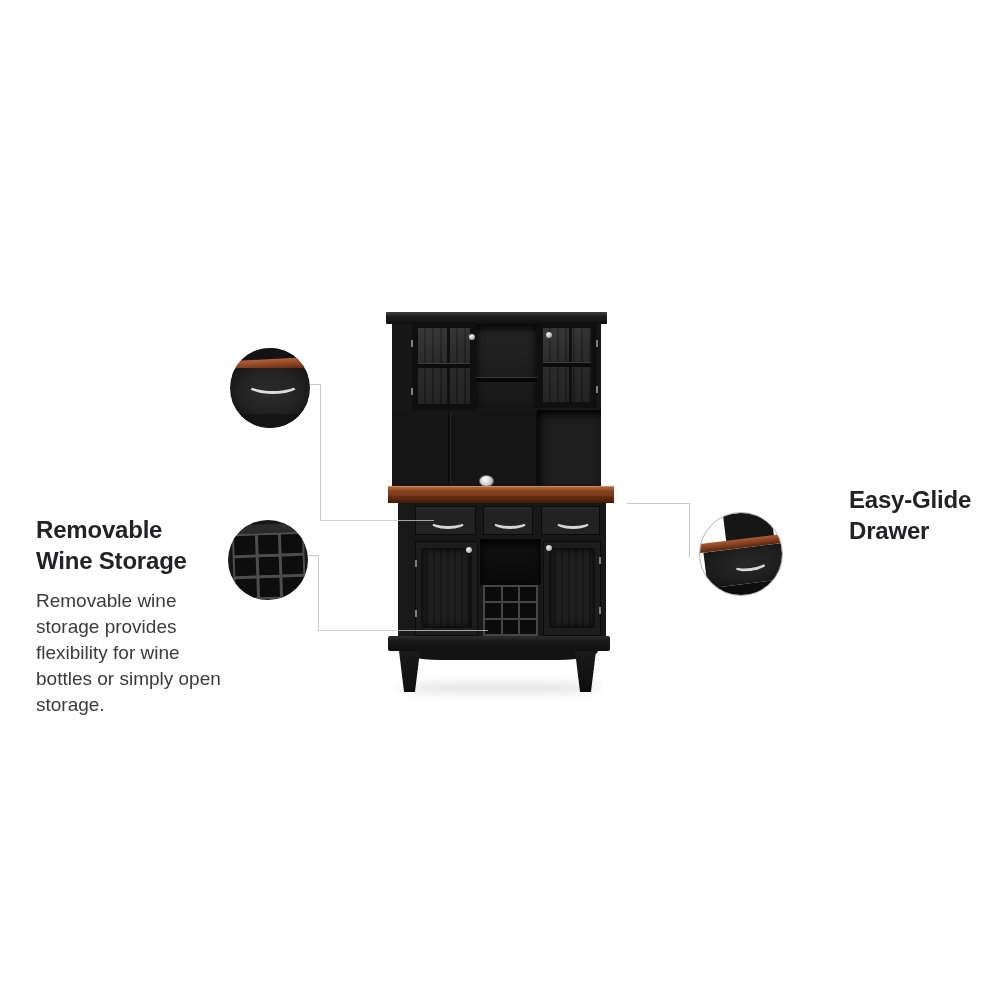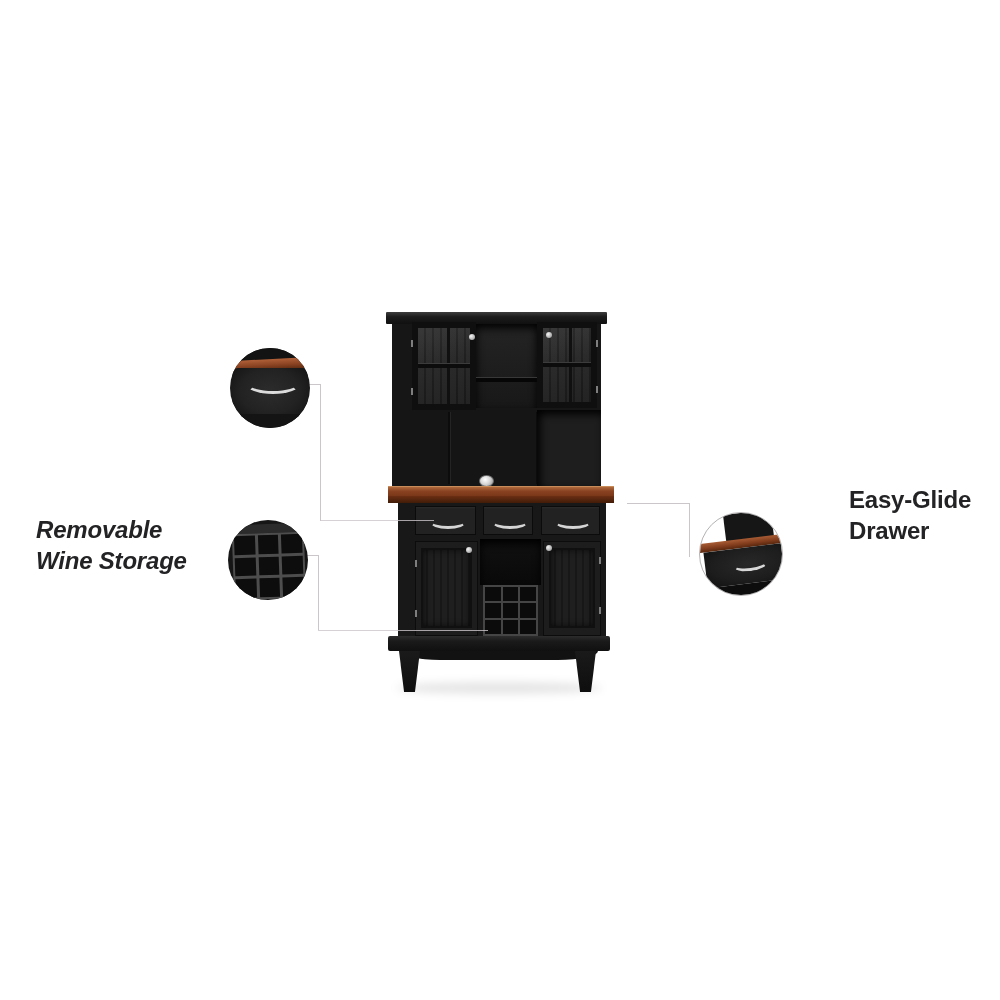--- a/index.html
+++ b/index.html
@@ -10,21 +10,21 @@
   
   .feature { position:absolute; z-index:3; }
   .feature-title {
     margin:0; font-size:24px; line-height:31px; font-weight:bold;
     color:#232325; letter-spacing:-0.2px; white-space:pre-line;
   }
   .feature-desc {
     margin:12px 0 0; font-size:19px; line-height:26px; color:#3b3b3d; white-space:pre-line;
   }
   .feature--hardware { left:36px; top:312px; width:210px; }
-  .feature--wine     { left:36px; top:514px; width:215px;font-style:italic; }
+  .feature--wine     { left:36px; top:514px; width:215px; }
   .feature--drawer   { left:806px; top:484px; width:180px;margin-left:43px; }
   
   .line { position:absolute; background:#cbc6c9; z-index:5; }
   .l1a { left:303px; top:384px; width:17px;  height:1px; }
   .l1b { left:320px; top:384px; width:1px;   height:137px; }
   .l1c { left:320px; top:520px; width:114px; height:1px; opacity:.8; }
   .l2a { left:301px; top:555px; width:17px;  height:1px; }
   .l2b { left:318px; top:555px; width:1px;   height:75px; }
   .l2c { left:318px; top:630px; width:170px; height:1px; opacity:.8; }
   .l3a { left:627px; top:503px; width:62px;  height:1px; }
@@ -112,20 +112,25 @@
                   border-radius:50%; filter:blur(4px); }
 </style>
 </head>
 <body>
 
 <div class="canvas">
 
   <div class="feature feature--wine">
     <h3 class="feature-title">Removable
 Wine Storage</h3>
+    <div class="feature-desc">Removable wine
+storage provides
+flexibility for wine
+bottles or simply open
+storage.</div>
   </div>
   <div class="feature feature--drawer">
     <h3 class="feature-title">Easy-Glide
 Drawer</h3>
   </div>
 
   <div class="line l1a"></div>
   <div class="line l1b"></div>
   <div class="line l1c"></div>
   <div class="line l2a"></div>

